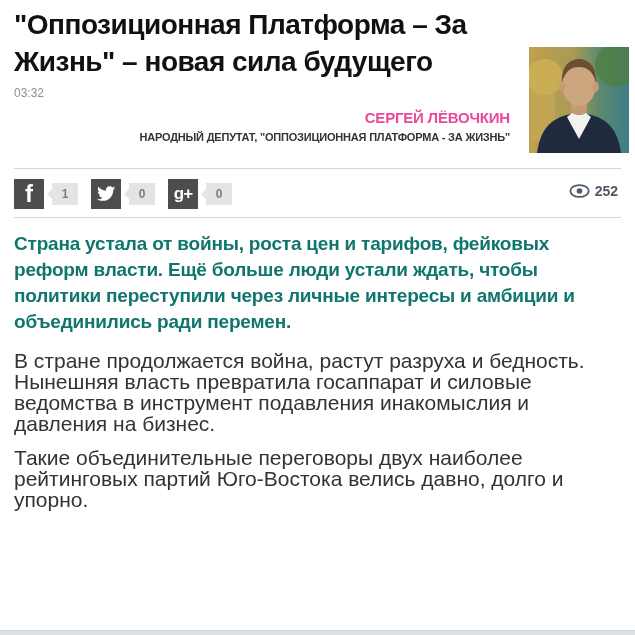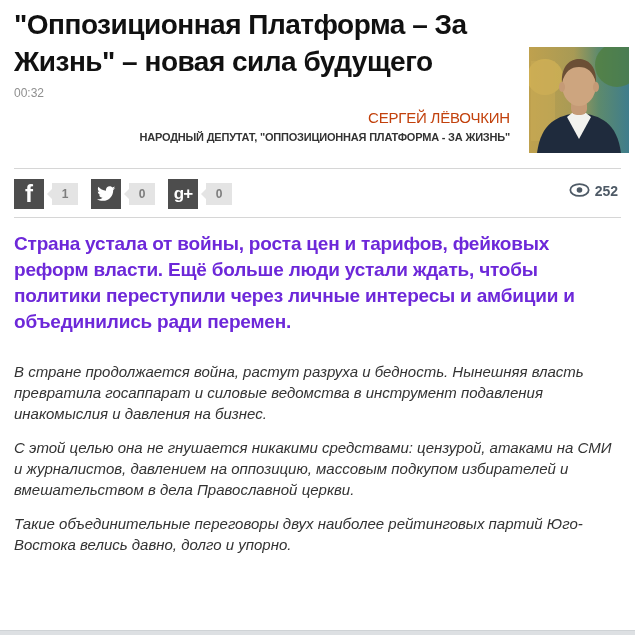--- a/index.html
+++ b/index.html
@@ -24,21 +24,21 @@
     position: absolute; top: 86px; left: 14px;
     font-size: 12px; color: #8f8f8f;
   }
 
   
   .author {
     position: absolute; top: 109px; right: 125px; width: 400px;
     text-align: right;
   }
   .author-name {
-    font-size: 15px; font-weight: 400; color: #c2410c;
+    font-size: 15px; font-weight: 700; color: #ec4899;
     letter-spacing: -0.2px; text-decoration: none; display: block;
     cursor: pointer;
   }
   .author-role {
     margin-top: 5px;
     font-size: 11px; font-weight: 700; color: #333;
     letter-spacing: -0.2px;
   }
 
   
@@ -75,51 +75,50 @@
   }
   .count-badge::before {
     content: ""; position: absolute; left: -5px; top: 6px;
     border-top: 5px solid transparent; border-bottom: 5px solid transparent;
     border-right: 5px solid #e4e4e4;
   }
 
   
   .views {
     position: absolute; top: 183px; right: 17px;
-    display: flex; gap: 5px;
+    display: flex; align-items: center; gap: 5px;
     color: #4e5a66; font-size: 14px; font-weight: 700;
   }
   .views svg { display: block; }
 
   
   .article { position: absolute; top: 231px; left: 14px; right: 16px; }
   .lead {
-    font-size: 19px; line-height: 26px; font-weight: 700; color: #6d28d9;
-    margin-bottom: 26px; letter-spacing: -0.2px;
+    font-size: 19px; line-height: 26px; font-weight: 700; color: #0f766e;
+    margin-bottom: 15px; letter-spacing: -0.2px;
   }
   .article p.body-p {
-    font-size: 15px; line-height: 21px; color: #333;
+    font-size: 21px; line-height: 21px; color: #333;
     margin-bottom: 13px;
-    font-style: italic;
   }
 
   
   .bottom-strip {
     position: absolute; left: 0; right: 0; bottom: 0; height: 5px;
     background: #dde0e3; border-top: 1px solid #cfd3d6;
   }
 </style>
 </head>
 <body>
 
 <div class="page">
 
   <h1 class="title">"Оппозиционная Платформа – За Жизнь" – новая сила будущего</h1>
 
-  <div class="time">00:32</div>
+  <div class="time">03:32</div>
 
   <div class="author">
     <a class="author-name">СЕРГЕЙ ЛЁВОЧКИН</a>
     <div class="author-role">НАРОДНЫЙ ДЕПУТАТ, "ОППОЗИЦИОННАЯ ПЛАТФОРМА - ЗА ЖИЗНЬ"</div>
   </div>
 
   <div class="photo">
     <svg width="100" height="106" viewBox="0 0 100 106" xmlns="http://www.w3.org/2000/svg">
       <defs>
         <linearGradient id="bgGrad" x1="0" y1="0" x2="1" y2="0">
@@ -178,19 +177,18 @@
       </svg>
     </span>
     <span>252</span>
   </div>
 
   <div class="rule rule-2"></div>
 
   <div class="article">
     <p class="lead">Страна устала от войны, роста цен и тарифов, фейковых реформ власти. Ещё больше люди устали ждать, чтобы политики переступили через личные интересы и амбиции и объединились ради перемен.</p>
     <p class="body-p">В стране продолжается война, растут разруха и бедность. Нынешняя власть превратила госаппарат и силовые ведомства в инструмент подавления инакомыслия и давления на бизнес.</p>
-    <p class="body-p">С этой целью она не гнушается никакими средствами: цензурой, атаками на СМИ и журналистов, давлением на оппозицию, массовым подкупом избирателей и вмешательством в дела Православной церкви.</p>
     <p class="body-p">Такие объединительные переговоры двух наиболее рейтинговых партий Юго-Востока велись давно, долго и упорно.</p>
   </div>
 
   <div class="bottom-strip"></div>
 
 </div>
 
 </body></html>

